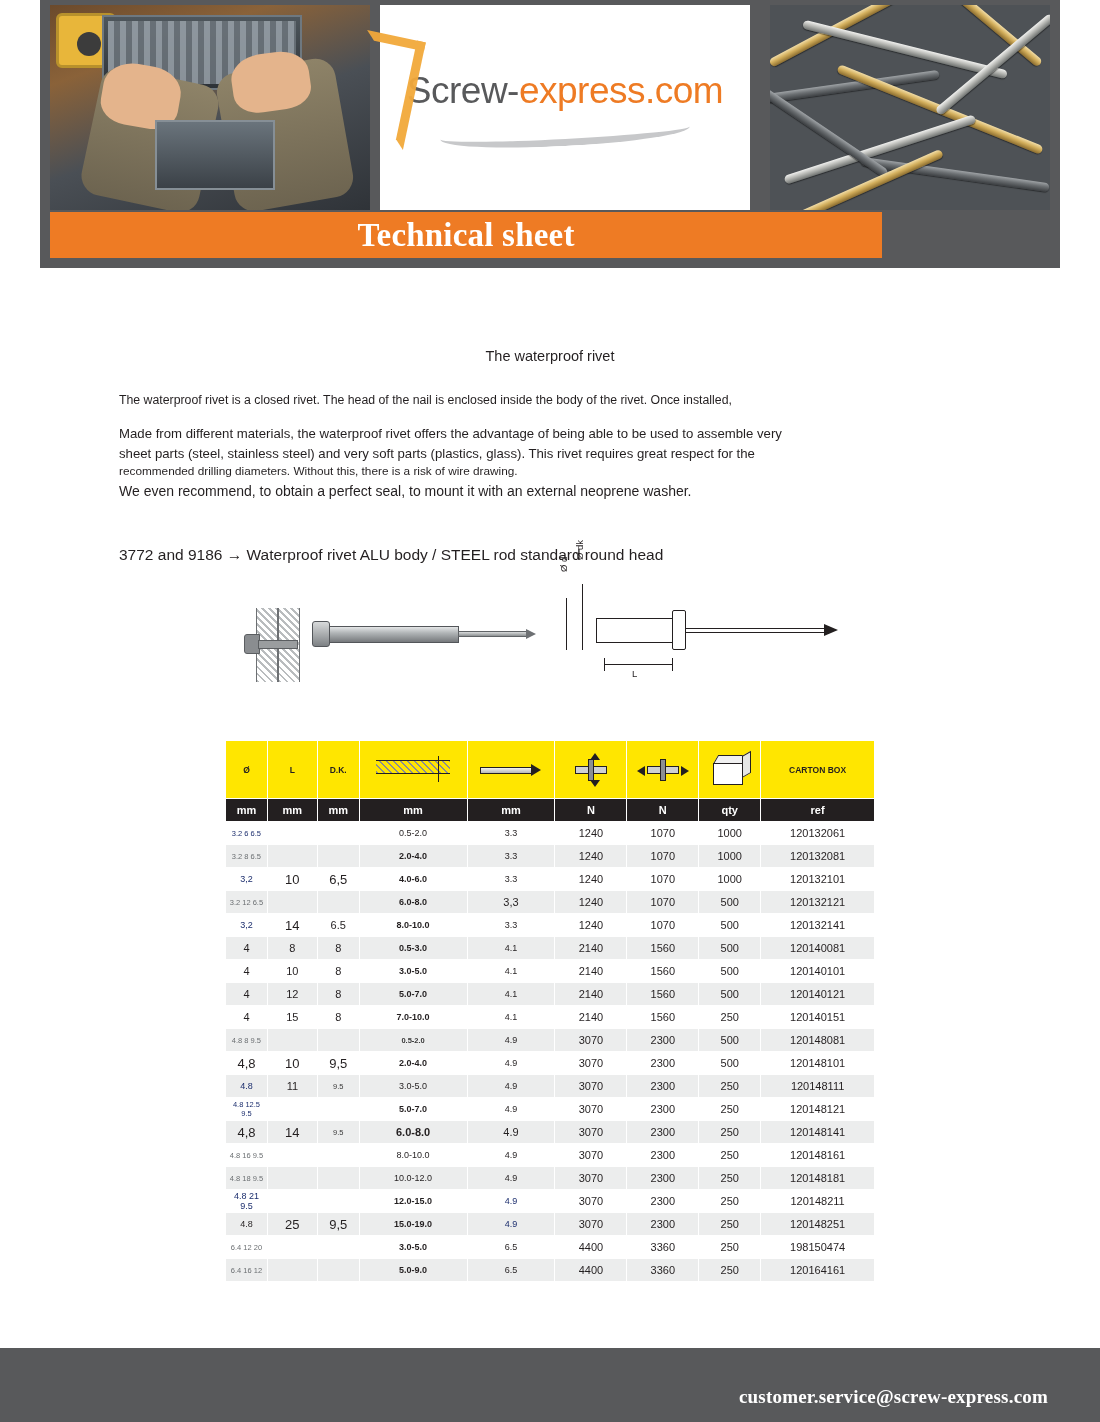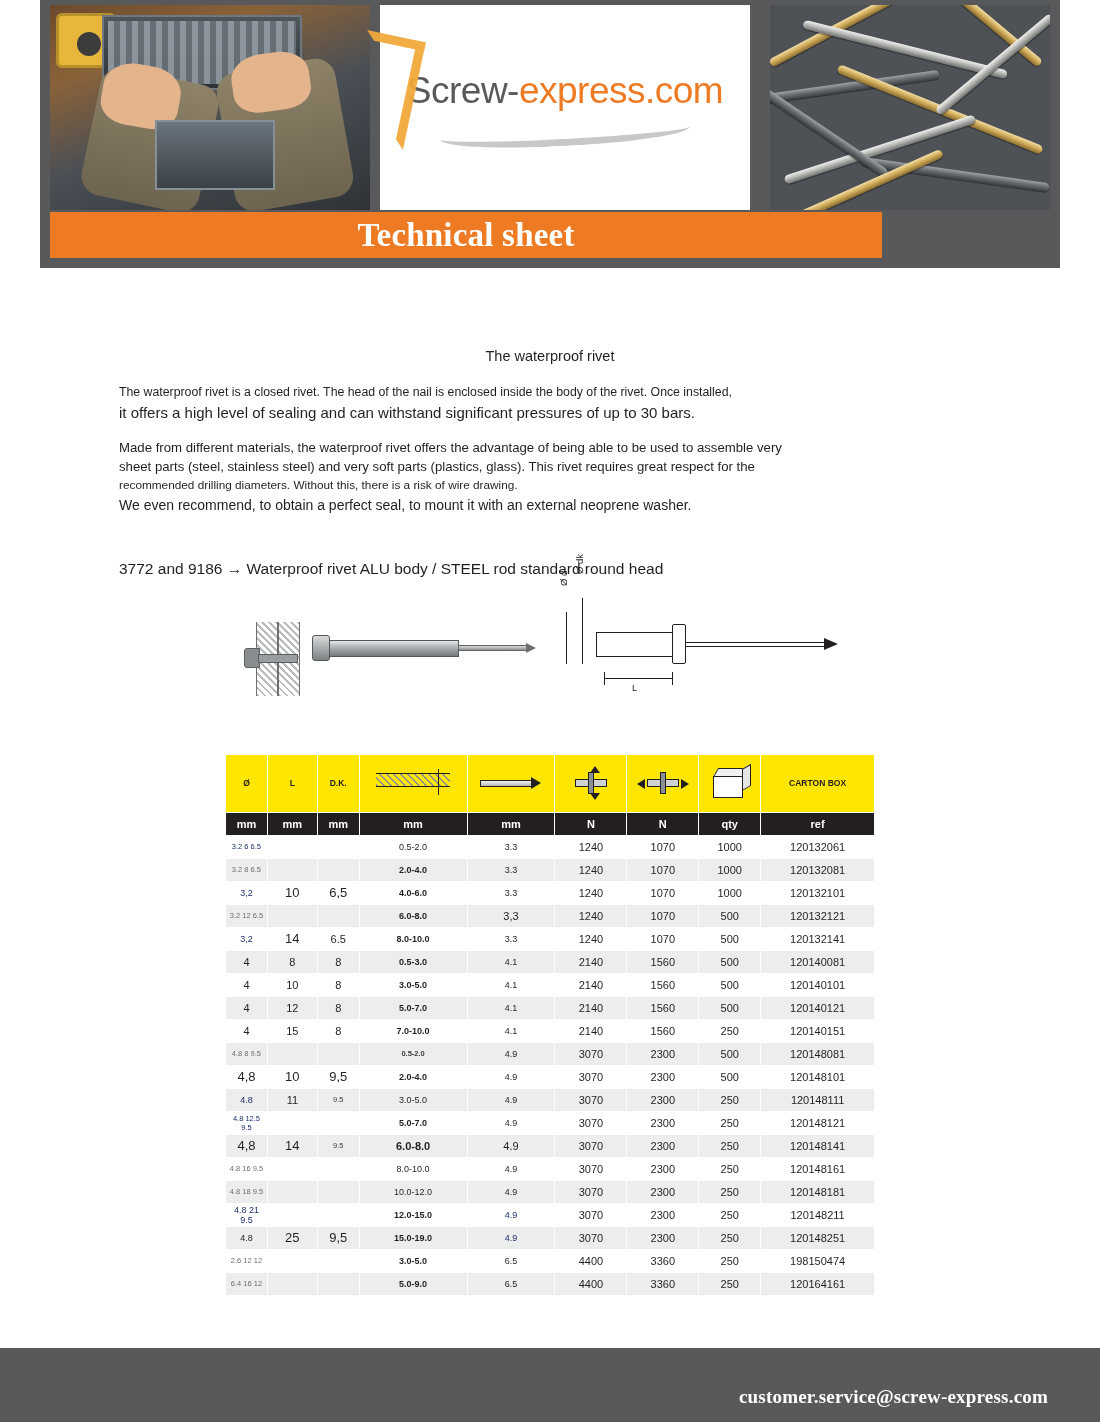--- a/index.html
+++ b/index.html
@@ -134,21 +134,21 @@
     text-align:center;
     font-size:14.5px;
     color:#231f20;
     margin-top: 96px;
   }
   .para {
     margin: 0 auto;
     width: 862px;
     color:#231f20;
   }
-  .p1 { margin-top: 20px; font-size: 12.3px; line-height: 1.45; }
+  .p1 { margin-top: 28px; font-size: 12.3px; line-height: 1.45; }
   .p1 .big { font-size: 15px; }
   .p2 { margin-top: 14px; font-size: 13.2px; line-height: 1.5; }
   .p2 .small { font-size: 11.8px; }
   .p2 .big { font-size: 14px; }
 
   .section-head {
     width: 862px; margin: 44px auto 0 auto;
     font-size: 15.5px;
   }
 
@@ -399,21 +399,20 @@
       <span class="title">Technical sheet</span>
     </div>
   </div>
 
   <div class="content">
 
     <div class="doc-title">The waterproof rivet</div>
 
     <div class="para p1">
       <div>The waterproof rivet is a closed rivet. The head of the nail is enclosed inside the body of the rivet. Once installed,</div>
-      <div class="big">it offers a high level of sealing and can withstand significant pressures of up to 30 bars.</div>
     </div>
 
     <div class="para p2">
       <div>Made from different materials, the waterproof rivet offers the advantage of being able to be used to assemble very</div>
       <div>sheet parts (steel, stainless steel) and very soft parts (plastics, glass). This rivet requires great respect for the</div>
       <div class="small">recommended drilling diameters. Without this, there is a risk of wire drawing.</div>
       <div class="big">We even recommend, to obtain a perfect seal, to mount it with an external neoprene washer.</div>
     </div>
 
     <div class="section-head">3772 and 9186 → Waterproof rivet ALU body / STEEL rod standard round head</div>
@@ -728,21 +727,21 @@
             <td class="v-l">9,5</td>
             <td class="v-s v-b">15.0-19.0</td>
             <td class="v-s v-blue">4.9</td>
             <td class="v-m">3070</td>
             <td class="v-m">2300</td>
             <td class="v-m">250</td>
             <td class="v-m">120148251</td>
           </tr>
 
           <tr class="odd">
-            <td class="v-xs v-grey">2.6 12 12</td>
+            <td class="v-xs v-grey">6.4 12 20</td>
             <td></td>
             <td></td>
             <td class="v-s v-b">3.0-5.0</td>
             <td class="v-s">6.5</td>
             <td class="v-m">4400</td>
             <td class="v-m">3360</td>
             <td class="v-m">250</td>
             <td class="v-m">198150474</td>
           </tr>
 

